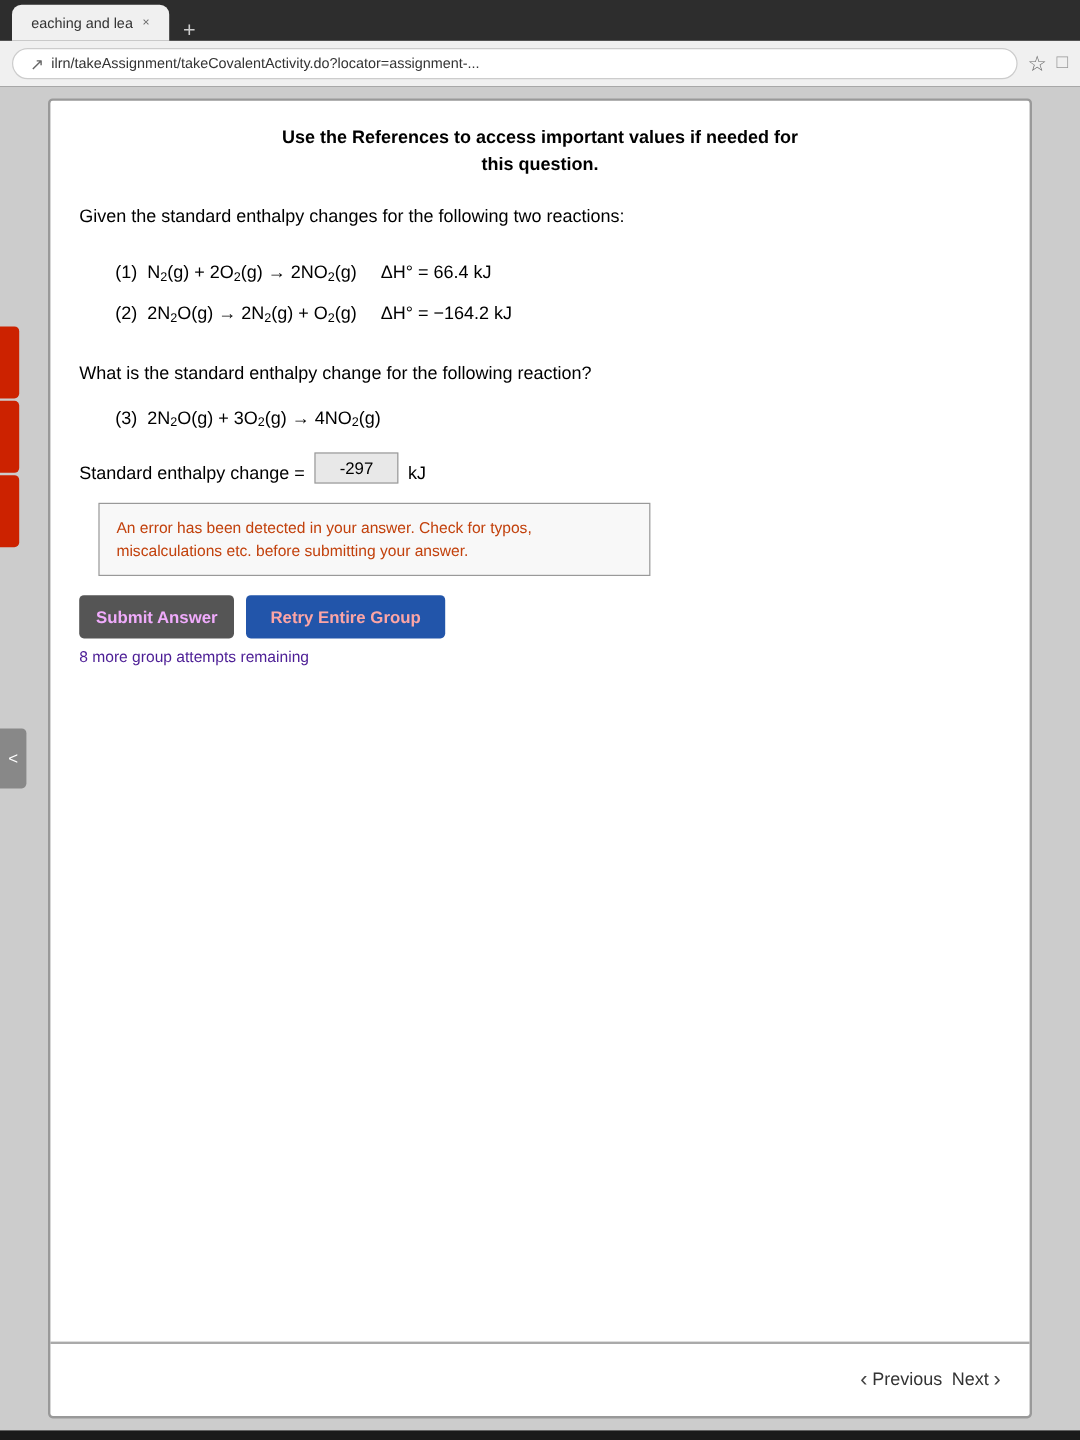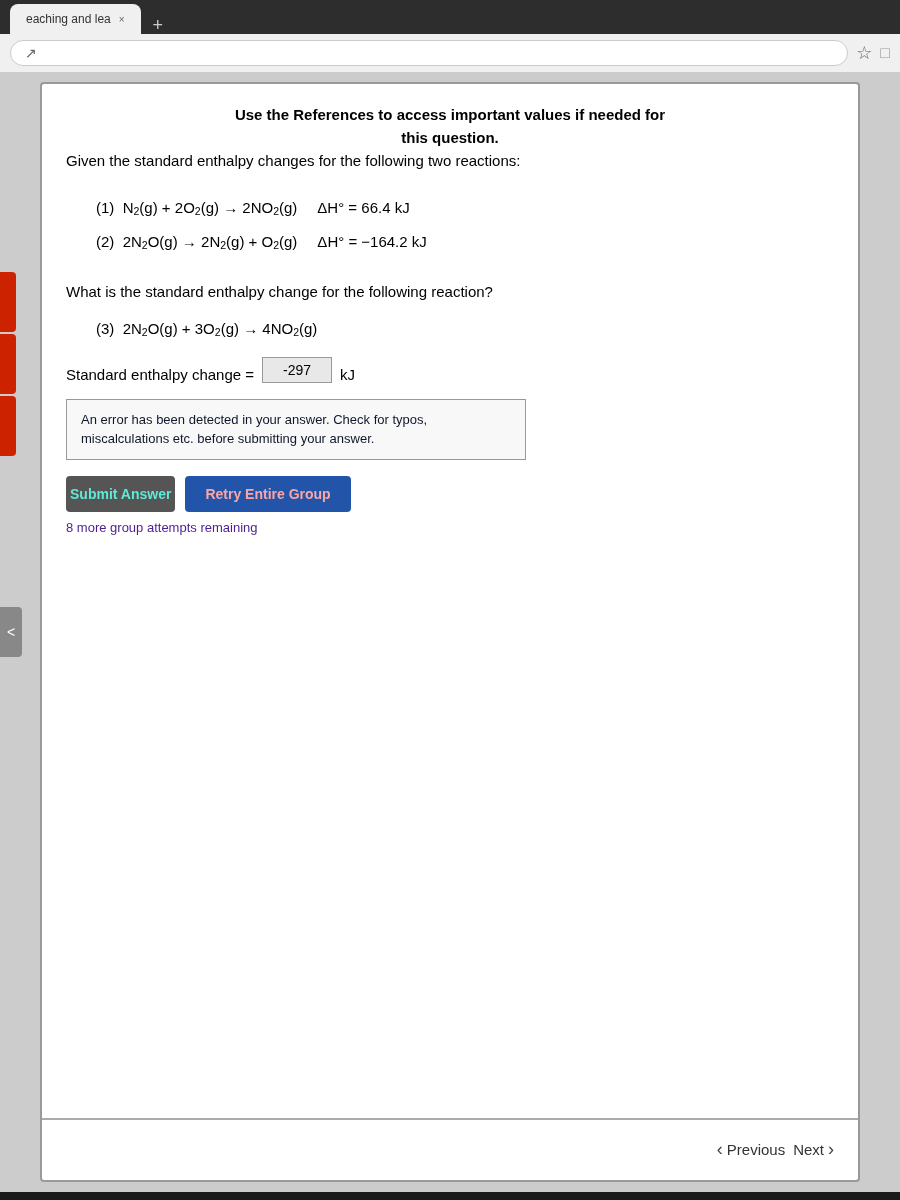--- a/index.html
+++ b/index.html
@@ -152,20 +152,21 @@
       margin: 0 auto;
       width: 820px;
       margin-left: 30px;
       padding: 20px 24px;
       min-height: 980px;
       position: relative;
     }
 
     .reference-header {
       text-align: center;
+      margin-bottom: 20px;
       font-size: 15px;
       line-height: 1.5;
     }
 
     .reference-header strong {
       font-weight: bold;
     }
 
     .question-text {
       font-size: 15px;
@@ -229,37 +230,37 @@
       font-size: 14px;
       width: 70px;
       text-align: center;
     }
 
     .error-box {
       border: 1px solid #999;
       background: #f8f8f8;
       padding: 10px 14px;
       font-size: 13px;
-      color: #0f172a;
-      margin: 12px 0;
+      color: #c2410c;
+      margin: 12px 16px;
       max-width: 460px;
       line-height: 1.5;
     }
 
     .button-row {
       display: flex;
       gap: 10px;
       margin: 16px 0 8px 0;
     }
 
     .btn-submit {
       background: #555;
-      color: #5eead4;
+      color: #f0abfc;
       border: none;
-      padding: 10px 4px;
+      padding: 10px 14px;
       font-size: 14px;
       font-weight: bold;
       cursor: pointer;
       border-radius: 4px;
     }
 
     .btn-retry {
       background: #2255aa;
       color: #fca5a5;
       border: none;
@@ -317,20 +318,21 @@
   <div class="tab-bar">
     <div class="tab-active">
       <span>eaching and lea</span>
       <span class="tab-close">×</span>
     </div>
     <button class="tab-new">+</button>
   </div>
   <div class="address-bar-row">
     <div class="address-bar">
       <span class="addr-icon">↗</span>
+      <span class="address-text">ilrn/takeAssignment/takeCovalentActivity.do?locator=assignment-...</span>
     </div>
     <span class="bookmark-star">☆</span>
     <span class="window-control">□</span>
   </div>
 </div>
 
 <div class="page-content">
 
   <div class="sidebar-arrow">
     <span>&lt;</span>

